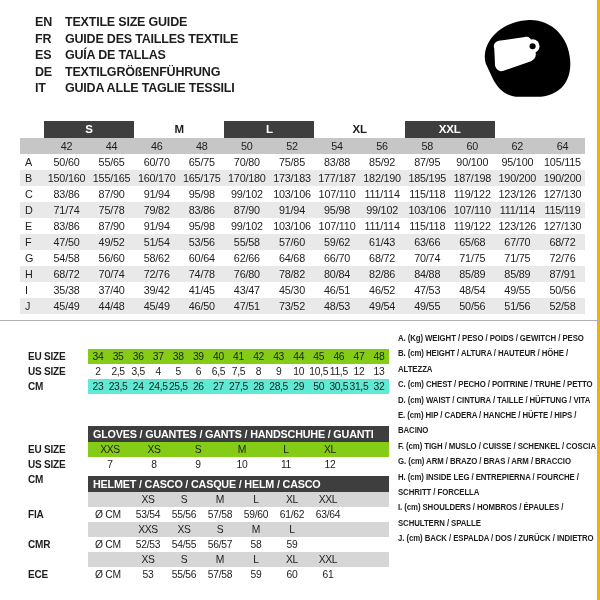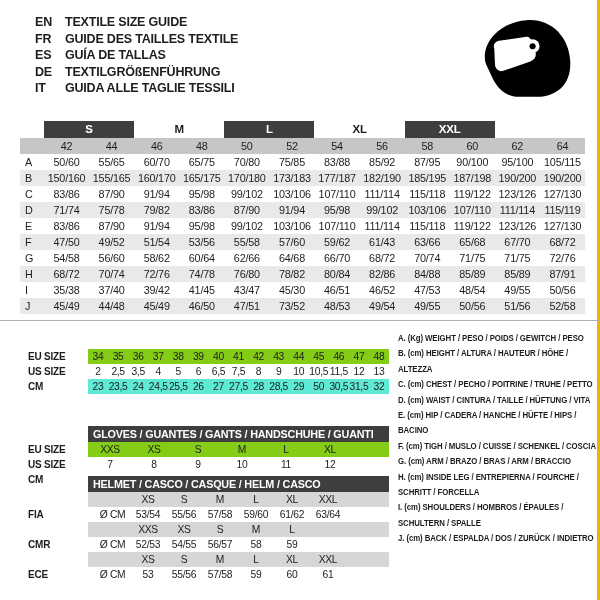--- a/index.html
+++ b/index.html
@@ -32,21 +32,21 @@
   .bsec-label{width:60px;font-weight:700;font-size:10px;display:flex;align-items:center;letter-spacing:-0.2px;}
   .band{width:301px;display:grid;align-items:center;text-align:center;font-size:10.3px;letter-spacing:-0.3px;white-space:nowrap;}
   .bsec-title{width:296px;background:#3e3e3e;color:#fff;font-weight:700;font-size:10.8px;
               display:flex;align-items:center;padding-left:5px;letter-spacing:-0.2px;white-space:nowrap;}
   .band-mid{background:#84cc16;}
   .band-light{background:#5eead4;}
   .band-hmid{background:#d6d6d6;}
   .cols15{grid-template-columns:repeat(15,1fr);}
   .cols6{grid-template-columns:repeat(6,44px);}
   .colsH{grid-template-columns:42px repeat(6,36px);}
-  .unitcell{text-align:center;padding-left:7px;}
+  .unitcell{text-align:left;padding-left:7px;}
   
   .legend{position:absolute;left:398px;top:331px;width:240px;transform:scaleX(0.84);transform-origin:0 0;
           font-size:9.3px;font-weight:700;letter-spacing:-0.1px;}
   .legend-item{white-space:pre-line;line-height:15.4px;}
 </style>
 </head>
 <body>
 
 <div class="page">
 

